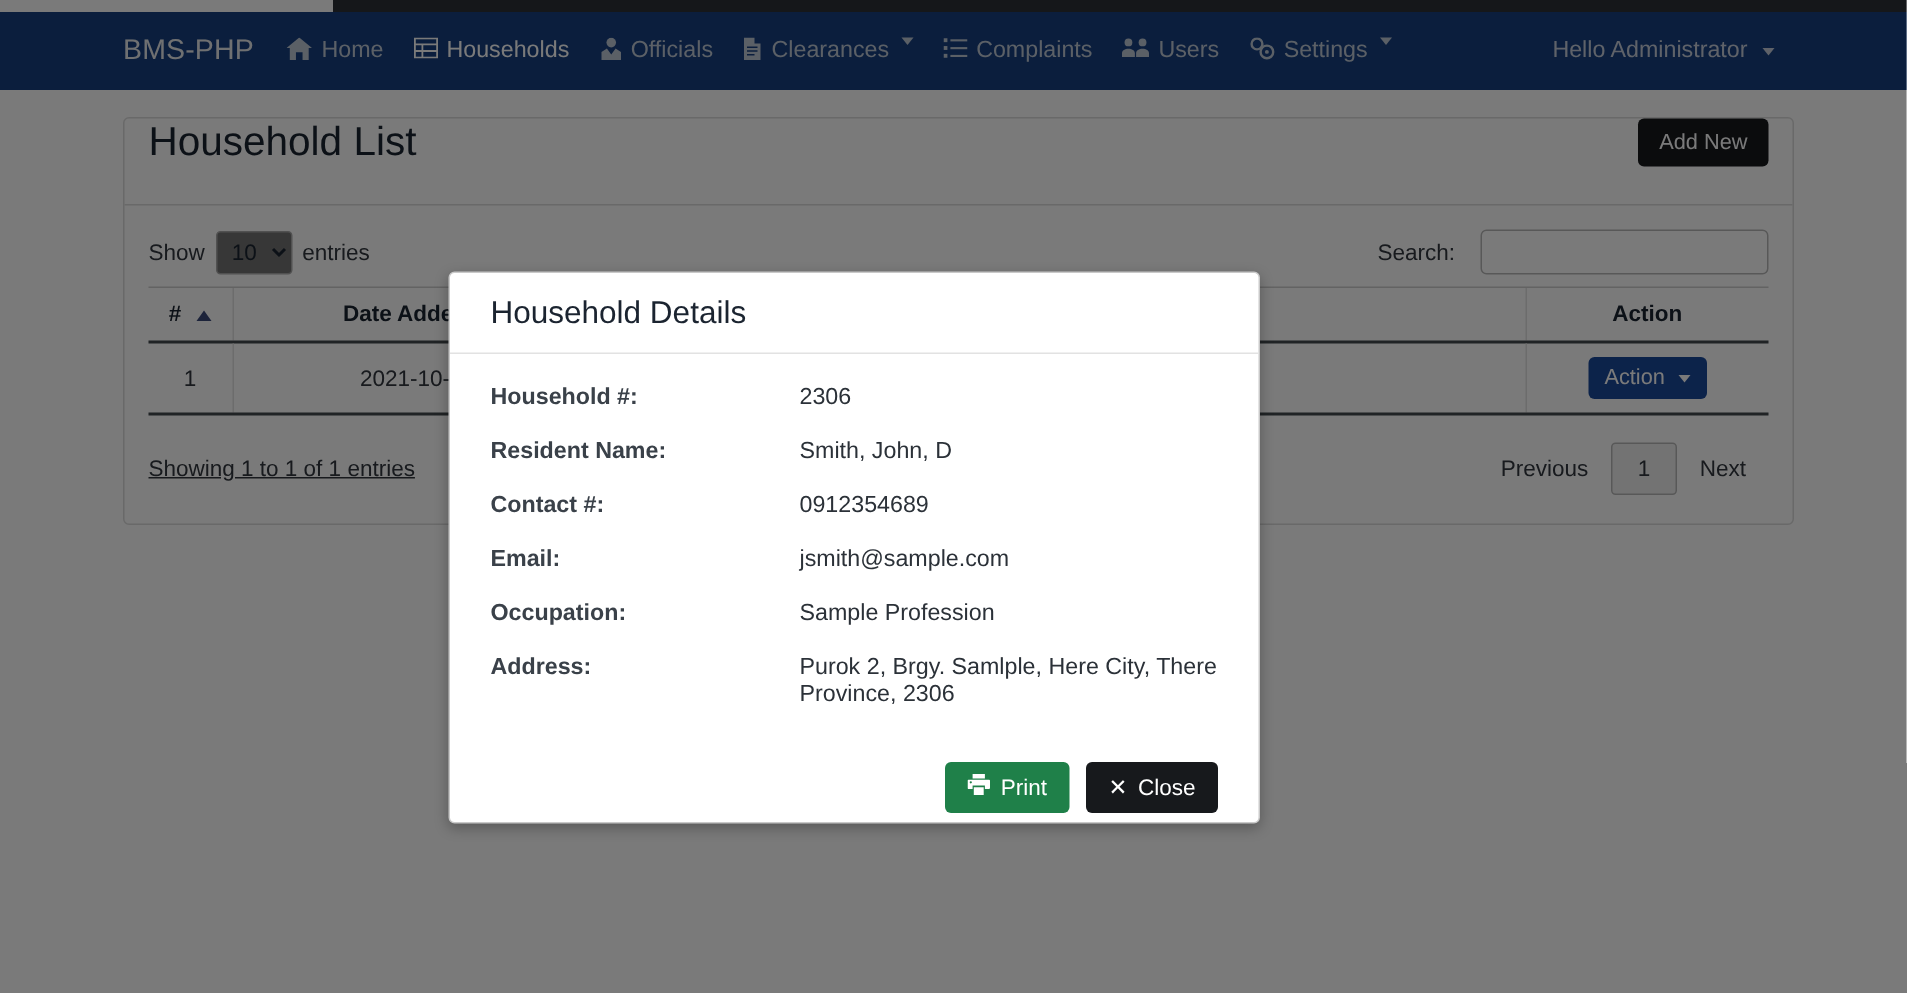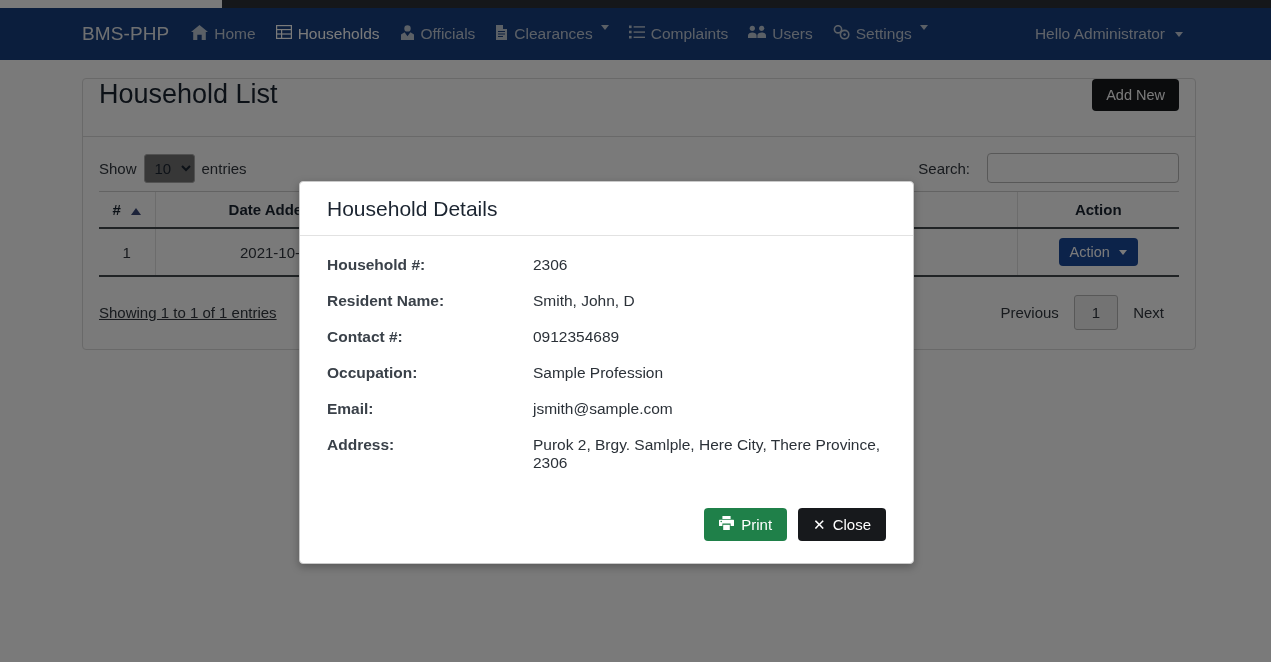--- a/index.html
+++ b/index.html
@@ -238,21 +238,21 @@
     position: absolute;
     inset: 0;
     background: rgba(0,0,0,0.52);
     z-index: 50;
   }
 
   
   #modal {
     position: absolute;
     left: 299px; top: 181px;
-    width: 615px;
+    width: 541px;
     z-index: 60;
     background: #ffffff;
     border: 1px solid #c9c9c9;
     border-radius: 4px;
     box-shadow: 0 3px 9px rgba(0,0,0,0.28);
   }
   .modal-header {
     padding: 15px 27px 14px 27px;
     border-bottom: 1px solid #e2e2e2;
   }
@@ -269,21 +269,21 @@
     font-size: 15.5px;
   }
   .dlabel {
     width: 206px;
     flex: 0 0 206px;
     font-weight: bold;
     color: #3a4149;
   }
   .dvalue { color: #2b3138; }
   .modal-footer {
-    padding: 10px 27px 22px 27px;
+    padding: 10px 27px 6px 27px;
     display: flex;
     justify-content: flex-end;
     gap: 11px;
   }
   .btn-print {
     background: #1f8049;
     color: #ffffff;
     border: none;
     border-radius: 4px;
     font-size: 15px;
@@ -493,27 +493,27 @@
       <div class="dlabel">Resident Name:</div>
       <div class="dvalue">Smith, John, D</div>
     </div>
 
     <div class="drow">
       <div class="dlabel">Contact #:</div>
       <div class="dvalue">0912354689</div>
     </div>
 
     <div class="drow">
+      <div class="dlabel">Email:</div>
+      <div class="dvalue">jsmith@sample.com</div>
+    </div>
+
+    <div class="drow">
       <div class="dlabel">Occupation:</div>
       <div class="dvalue">Sample Profession</div>
-    </div>
-
-    <div class="drow">
-      <div class="dlabel">Email:</div>
-      <div class="dvalue">jsmith@sample.com</div>
     </div>
 
     <div class="drow">
       <div class="dlabel">Address:</div>
       <div class="dvalue">Purok 2, Brgy. Samlple, Here City, There Province, 2306</div>
     </div>
 
   </div>
 
   <div class="modal-footer">

